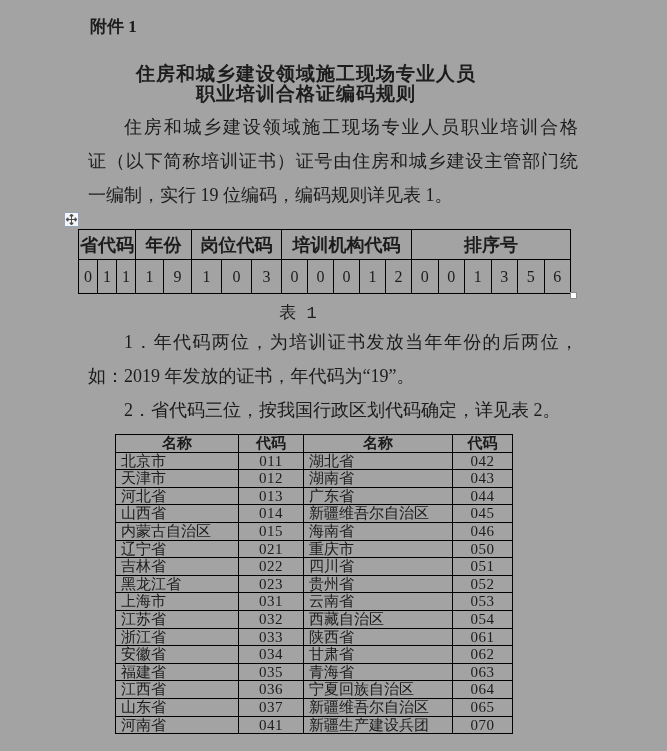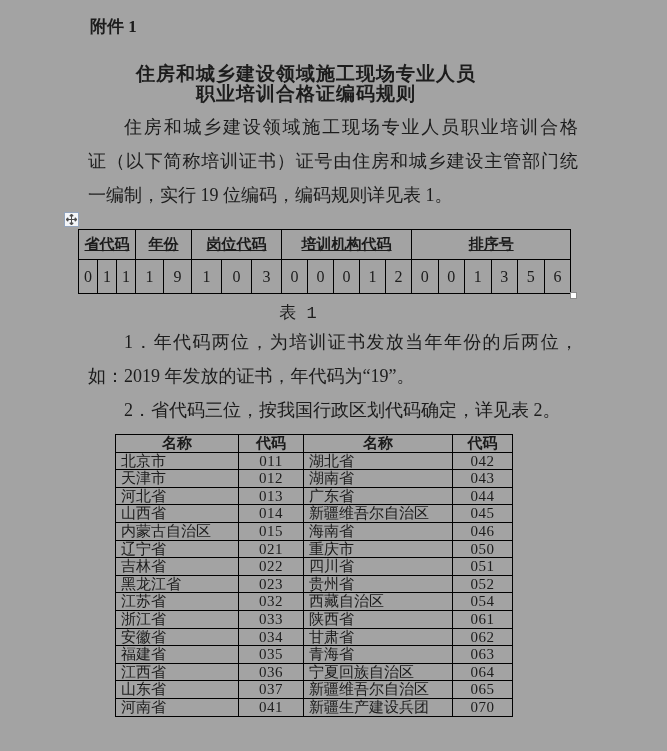--- a/index.html
+++ b/index.html
@@ -23,21 +23,21 @@
   
   .move-handle {
     position:absolute; left:64px; top:212px; width:13px; height:13px;
     border:1px solid #93a4bd; background:#f4f6f9;
     display:flex; align-items:center; justify-content:center;
   }
   
   #table1 { position:absolute; left:78px; top:229px; width:492px;
     border-collapse:collapse; table-layout:fixed; }
   #table1 th, #table1 td { border:1px solid #000; text-align:center; vertical-align:middle; padding:0; }
-  #table1 th { height:29px; font-size:15px; font-weight:bold;text-decoration:underline; }
+  #table1 th { height:29px; font-size:18px; font-weight:bold; }
   #table1 td { height:33px; font-size:16px; }
   col.g1 { width:19px; } col.g2 { width:28px; } col.g3 { width:30px; }
   col.g4 { width:26px; } col.g5 { width:26.5px; }
 
   .resize-handle { position:absolute; left:570px; top:292px; width:5px; height:5px; border:1px solid #8a8a8a; background:#fff; }
 
   #caption1 { position:absolute; left:78px; top:301px; width:440px; text-align:center; font-size:17px;font-family:Liberation Mono, monospace; }
 
   
   #table2 { position:absolute; left:115px; top:434px; width:397px;
@@ -202,20 +202,26 @@
           <td class="name">四川省</td>
           <td class="code">051</td>
         </tr>
         <tr>
           <td class="name">黑龙江省</td>
           <td class="code">023</td>
           <td class="name">贵州省</td>
           <td class="code">052</td>
         </tr>
         <tr>
+          <td class="name">上海市</td>
+          <td class="code">031</td>
+          <td class="name">云南省</td>
+          <td class="code">053</td>
+        </tr>
+        <tr>
           <td class="name">江苏省</td>
           <td class="code">032</td>
           <td class="name">西藏自治区</td>
           <td class="code">054</td>
         </tr>
         <tr>
           <td class="name">浙江省</td>
           <td class="code">033</td>
           <td class="name">陕西省</td>
           <td class="code">061</td>

